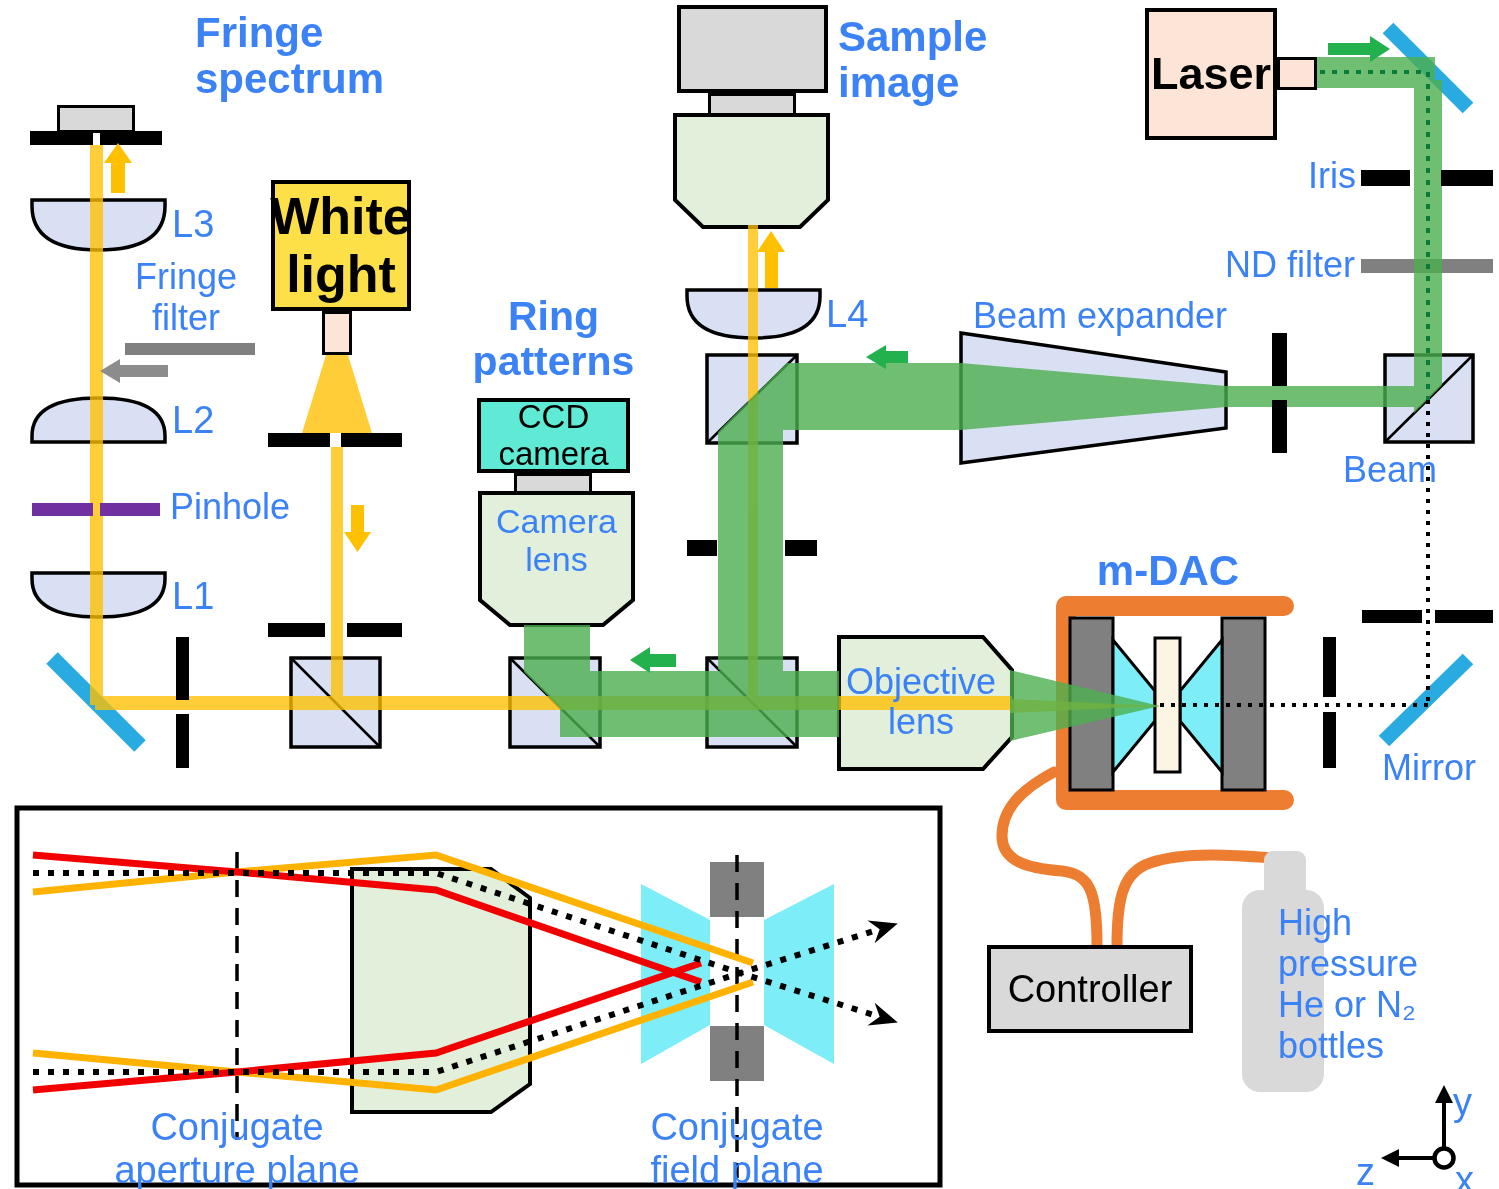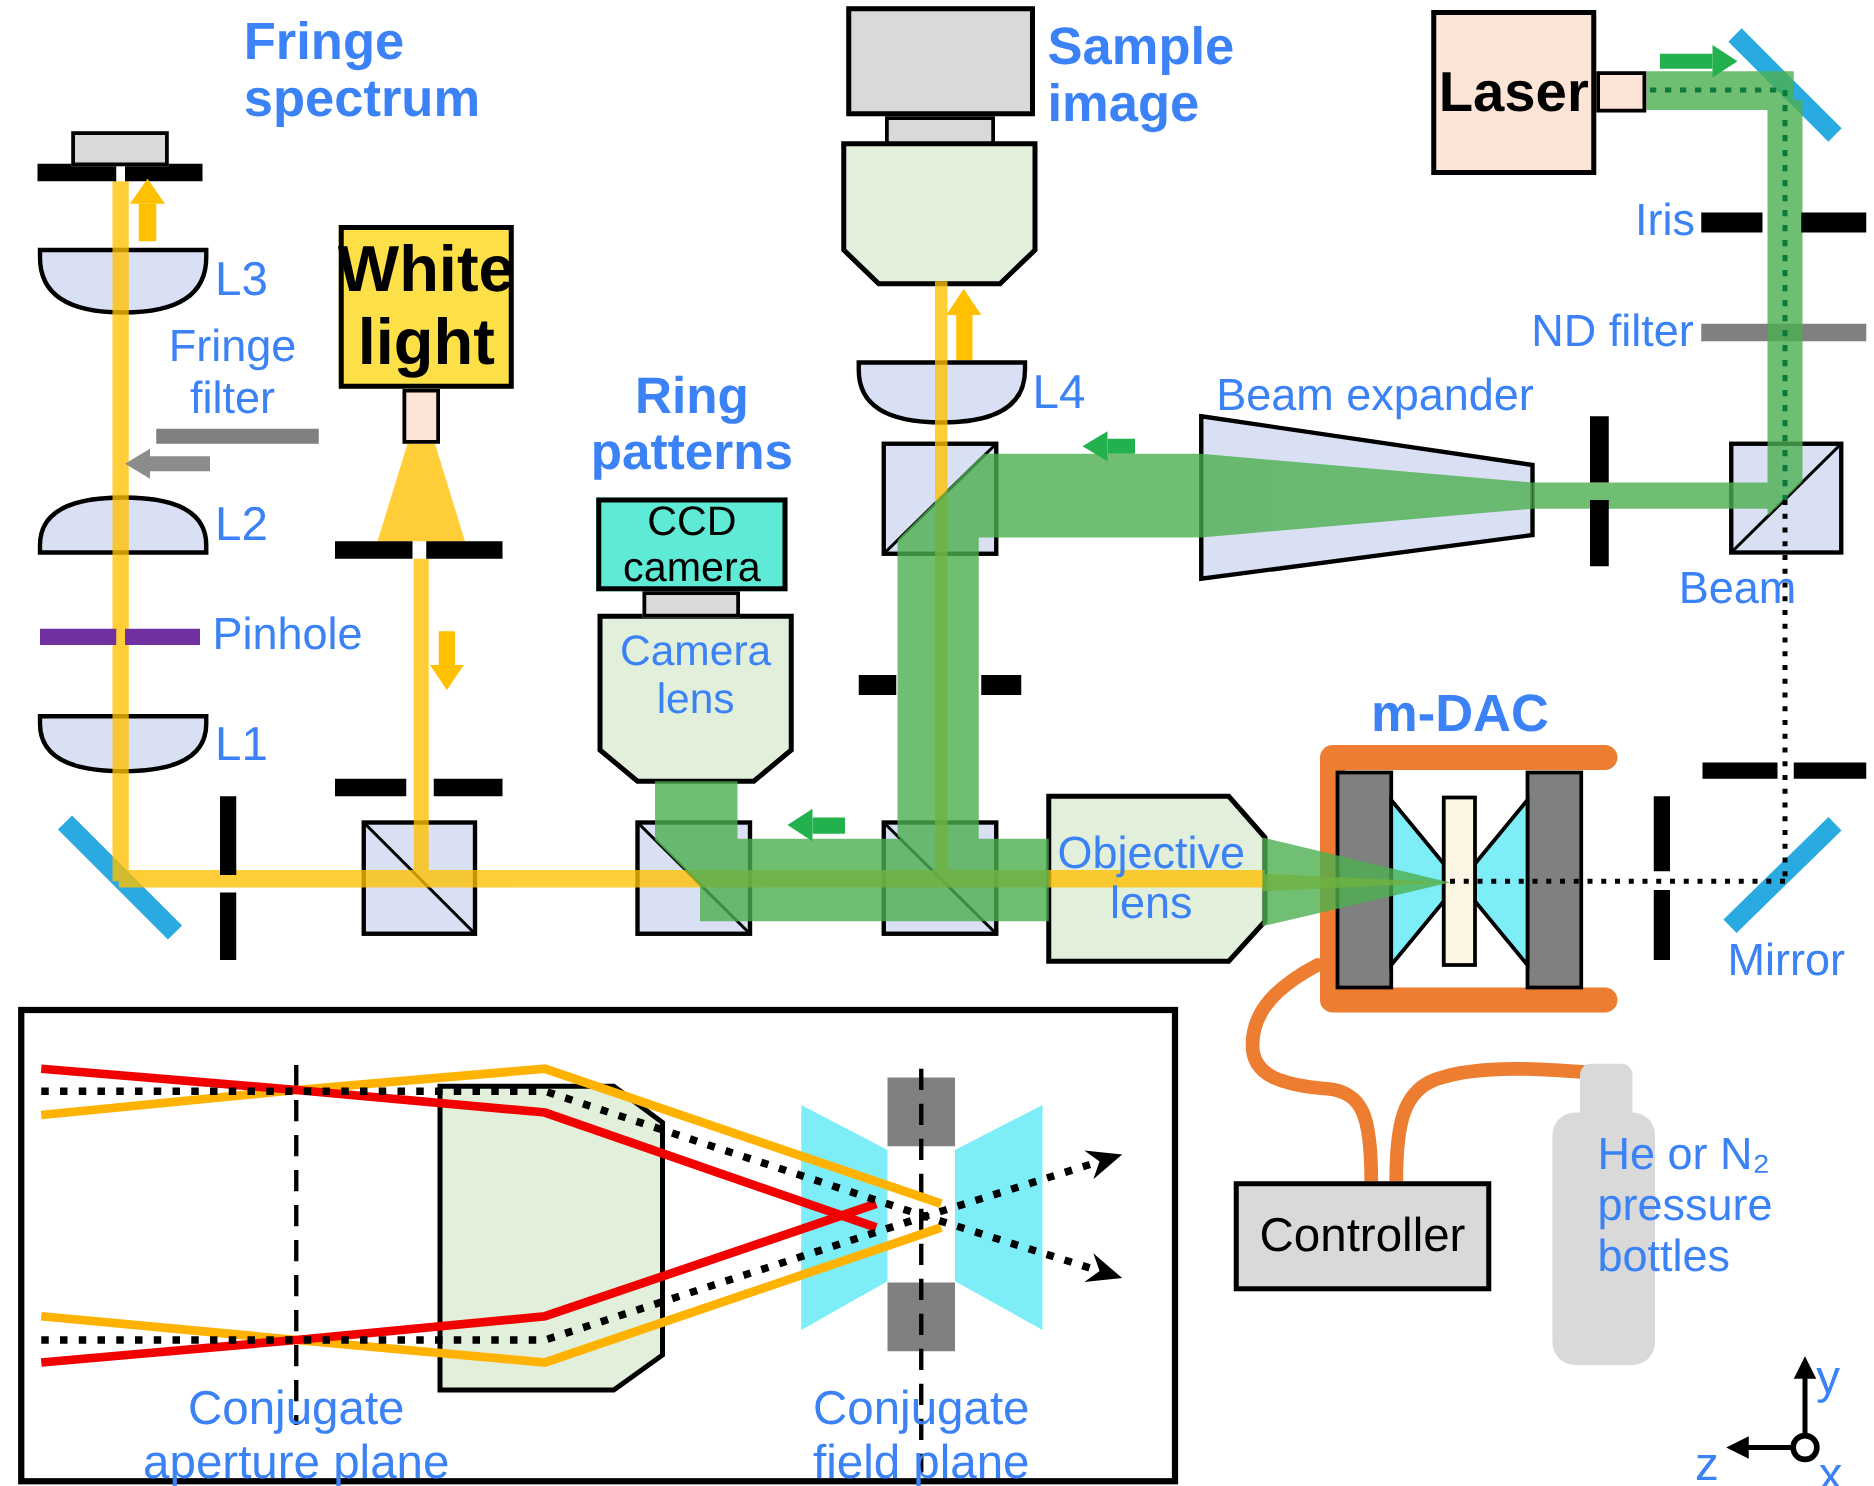--- a/index.html
+++ b/index.html
@@ -232,22 +232,23 @@
 </div>
 
 <div class="lbl center" style="left:840px;top:662px;width:162px;font-size:36px;line-height:1.12;">
   <span class="line">Objective</span>
   <span class="line">lens</span>
 </div>
 <div class="lbl bold center" style="left:1083px;top:548px;width:170px;font-size:42px;">m-DAC</div>
 <div class="lbl" style="left:1382px;top:748px;font-size:36px;">Mirror</div>
 
 <div class="lbl" style="left:1278px;top:902px;width:220px;font-size:36px;line-height:1.14;">
+  <span class="line">High</span>
+  <span class="line">pressure</span>
   <span class="line">He or N₂</span>
-  <span class="line">pressure</span>
   <span class="line">bottles</span>
 </div>
 
 <div class="lbl center" style="left:77px;top:1106px;width:320px;font-size:38px;line-height:1.12;">
   <span class="line">Conjugate</span>
   <span class="line">aperture plane</span>
 </div>
 <div class="lbl center" style="left:587px;top:1106px;width:300px;font-size:38px;line-height:1.12;">
   <span class="line">Conjugate</span>
   <span class="line">field plane</span>

